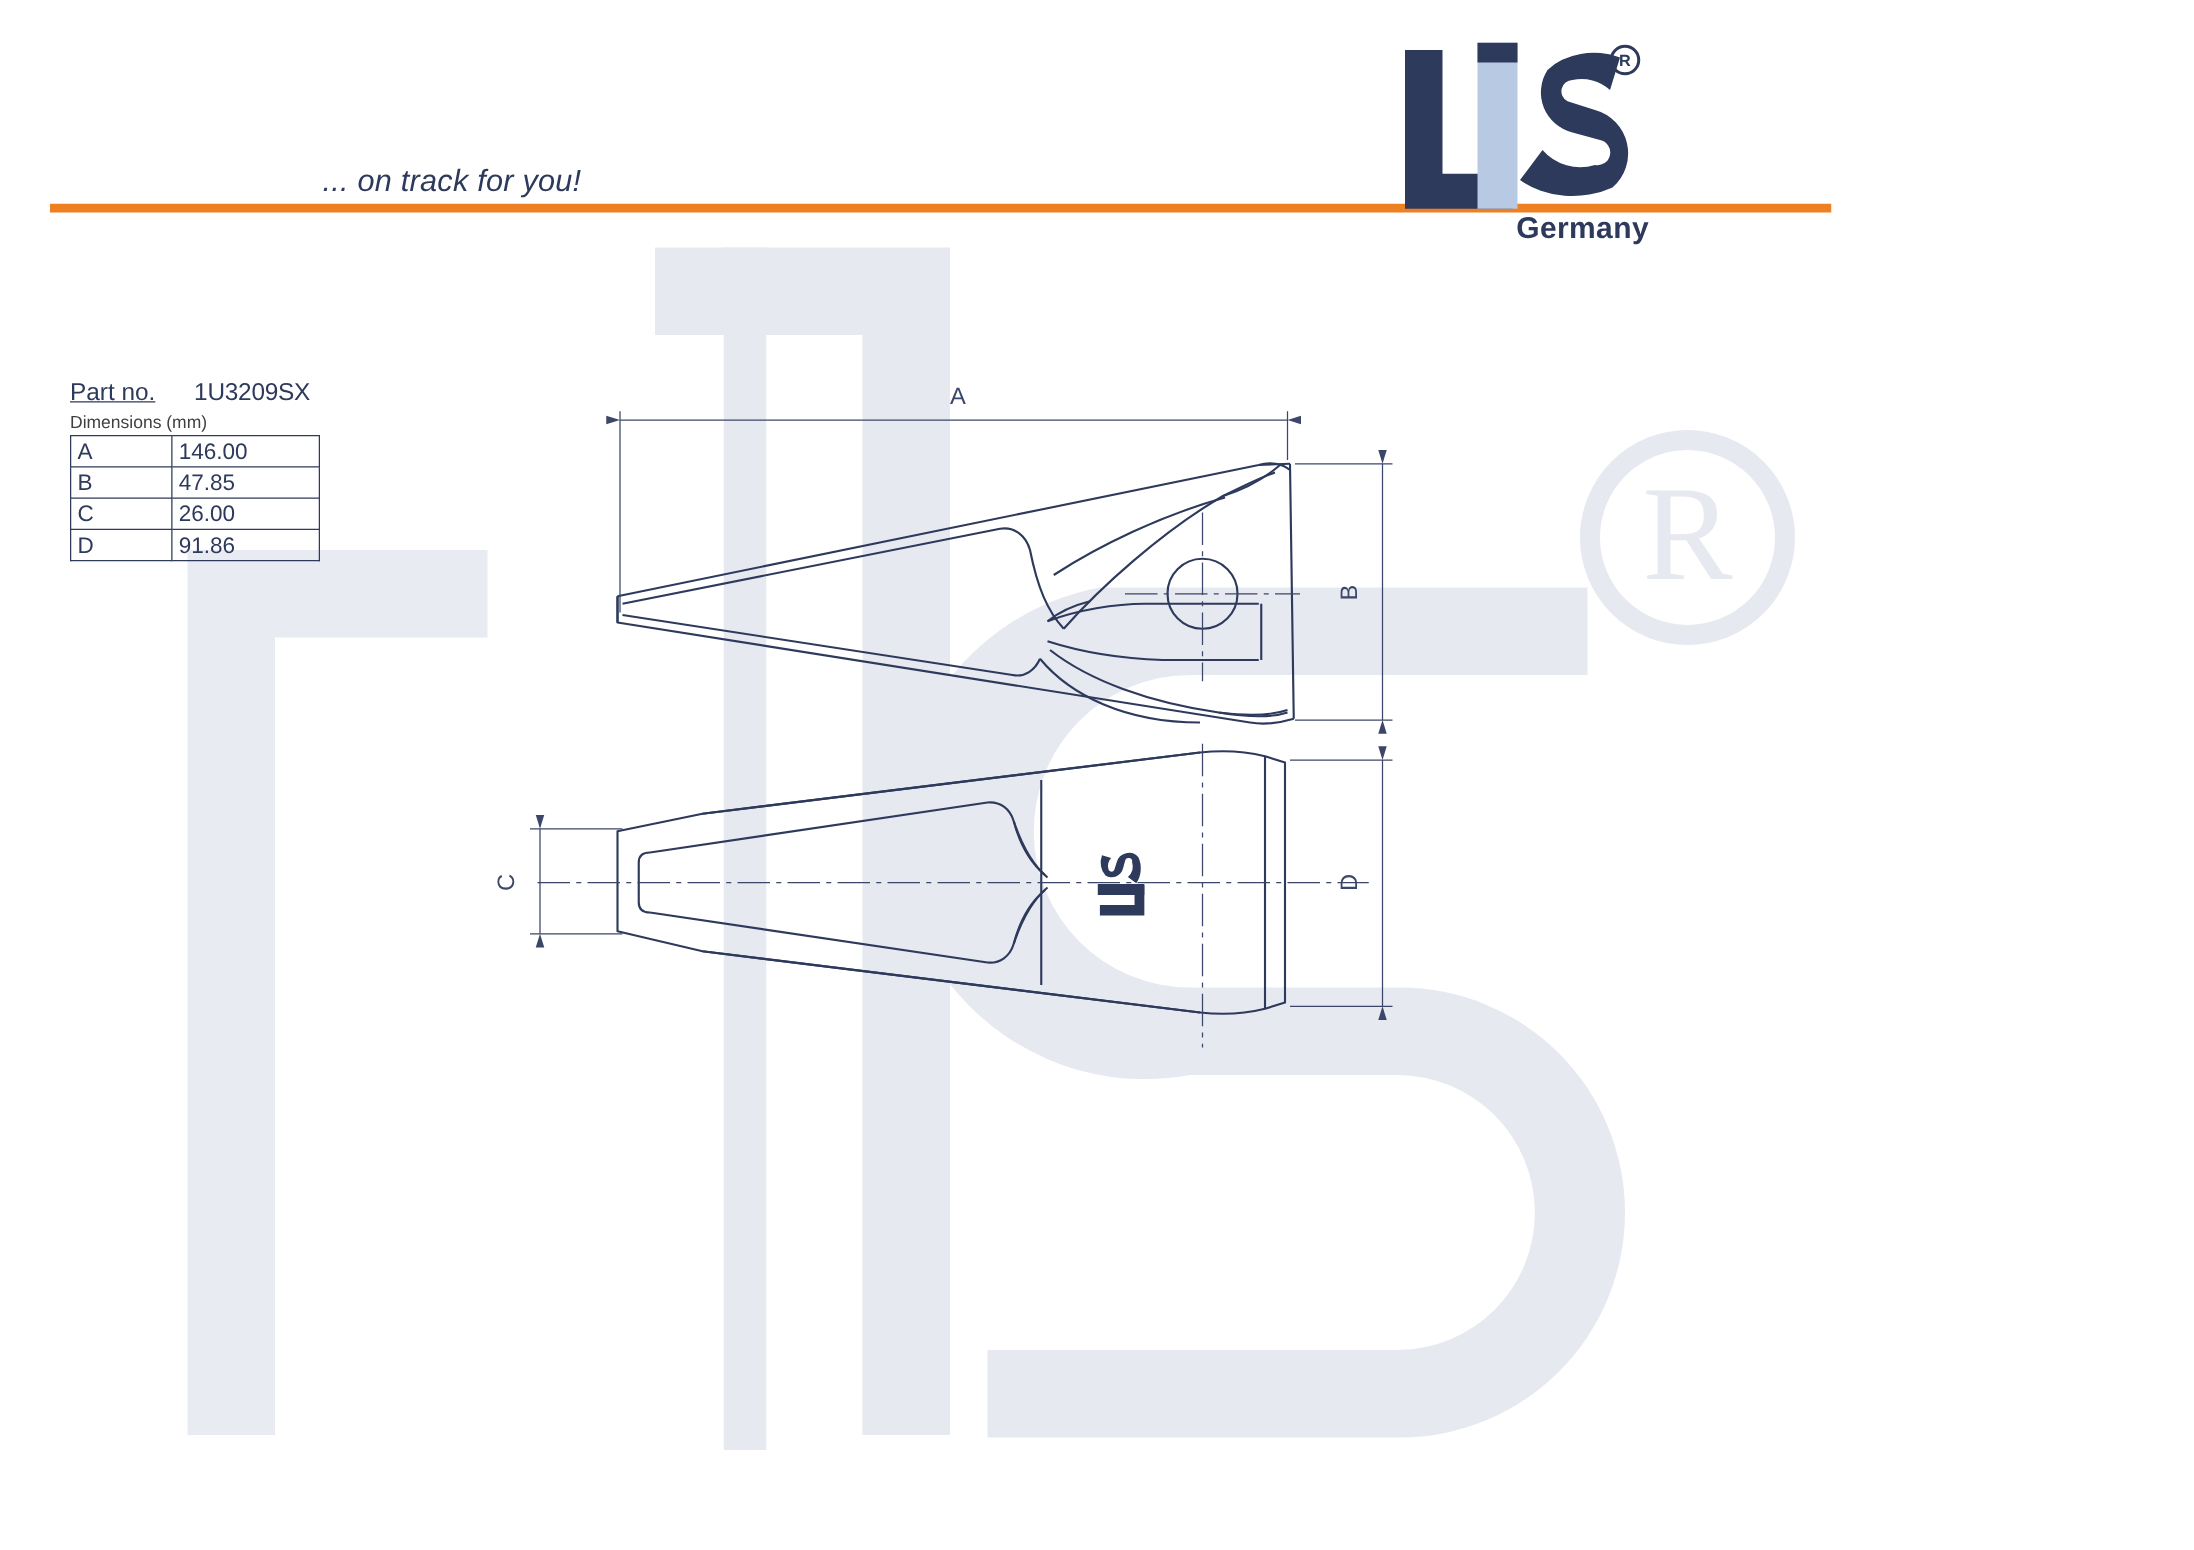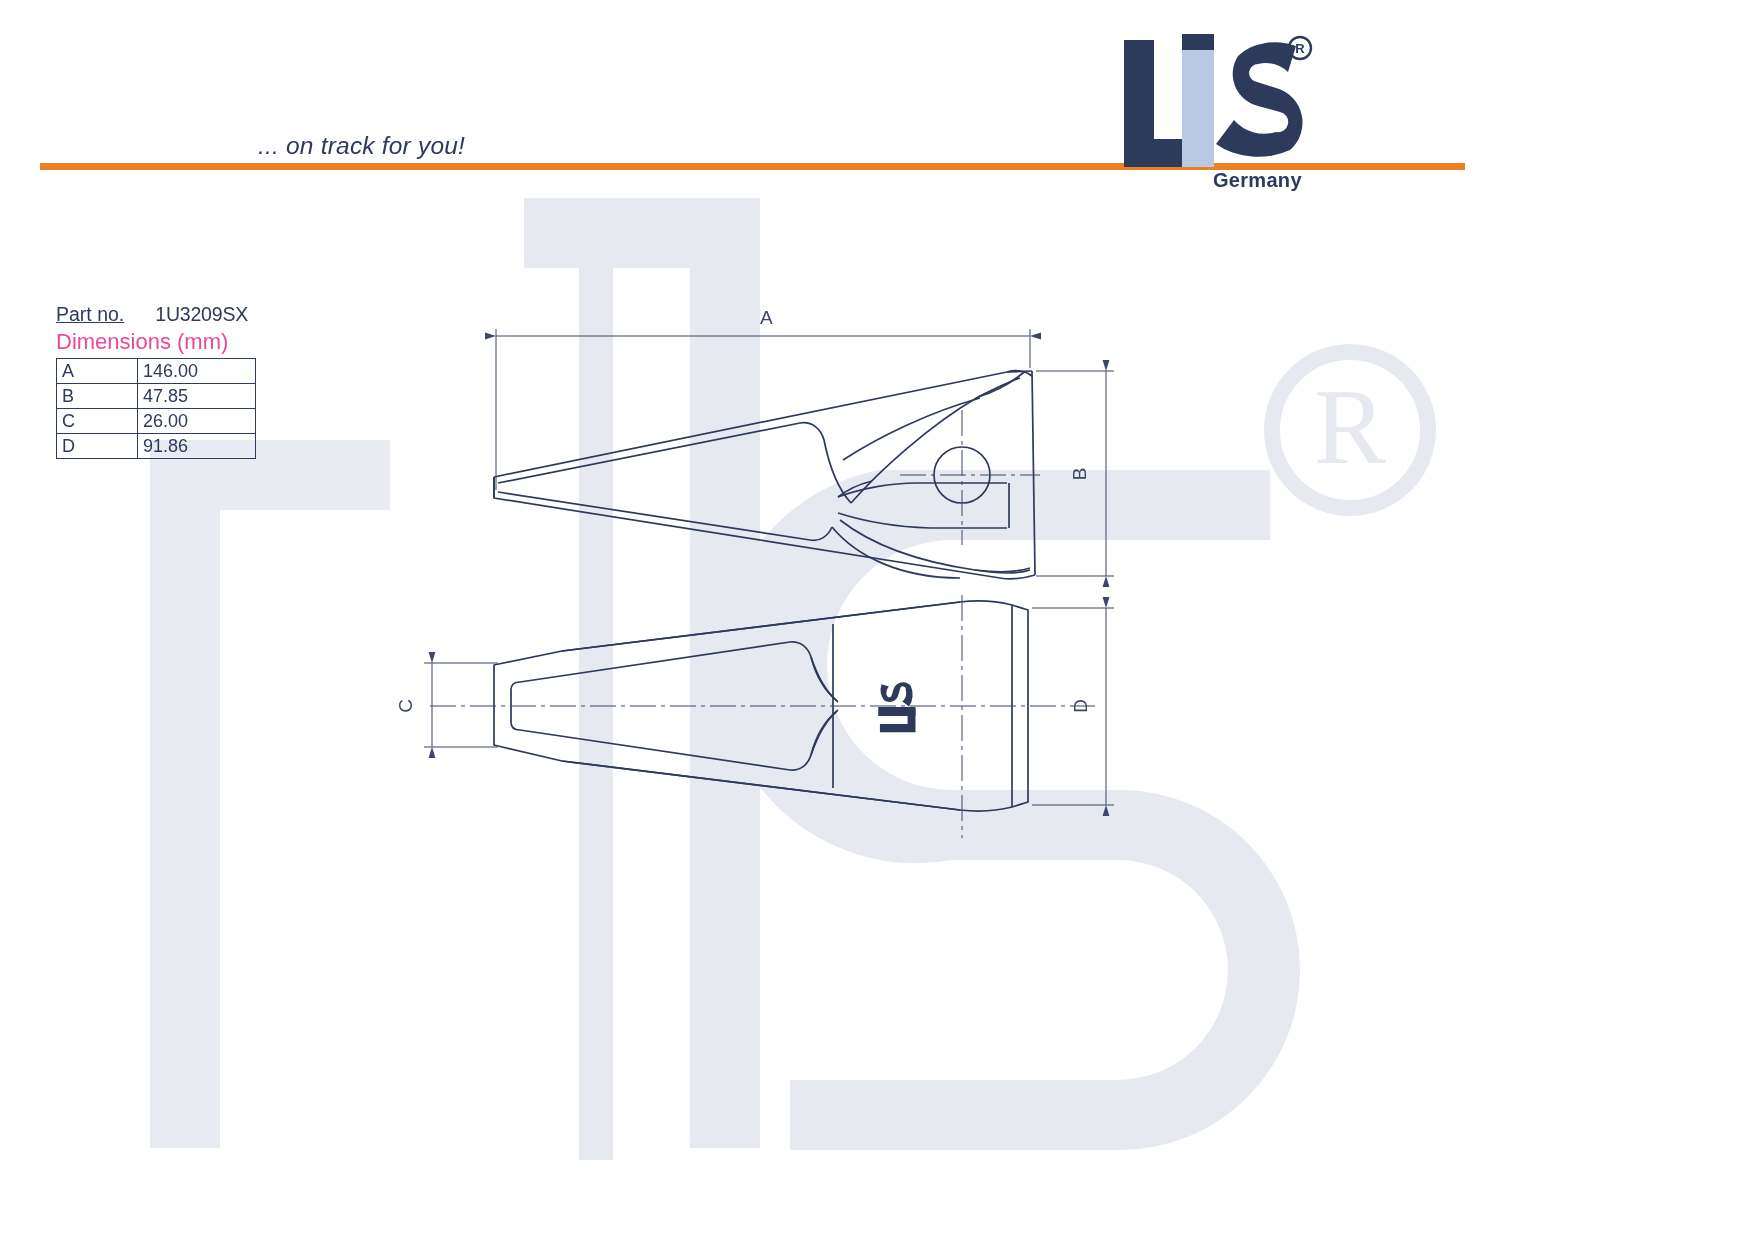--- a/index.html
+++ b/index.html
@@ -56,21 +56,21 @@
     position: absolute;
     left: 1118px;
     top: 34px;
     width: 200px;
     height: 160px;
   }
   #logo-germany {
     position: absolute;
     left: 1213px;
     top: 169px;
-    font-size: 20px;
+    font-size: 24px;
     font-weight: bold;
     color: #2e3a5c;
     letter-spacing: 0.3px;
   }
 
   
   #partinfo {
     position: absolute;
     left: 56px;
     top: 303px;
@@ -83,22 +83,22 @@
     margin-bottom: 3px;
   }
   #part-label { display: inline-block; text-decoration: underline; }
   #part-value {
     display: inline-block;
     font-weight: normal;
     margin-left: 31px;
     letter-spacing: -0.2px;
   }
   #dims-label {
-    font-size: 22px;
-    color: #ec4899;
+    font-size: 14px;
+    color: #404040;
     margin-bottom: 3px;
   }
   table#dims-table {
     border-collapse: collapse;
     width: 200px;
     font-size: 18px;
     color: #2e3a5c;
   }
   table#dims-table td {
     border: 1.6px solid #2e3a5c;

